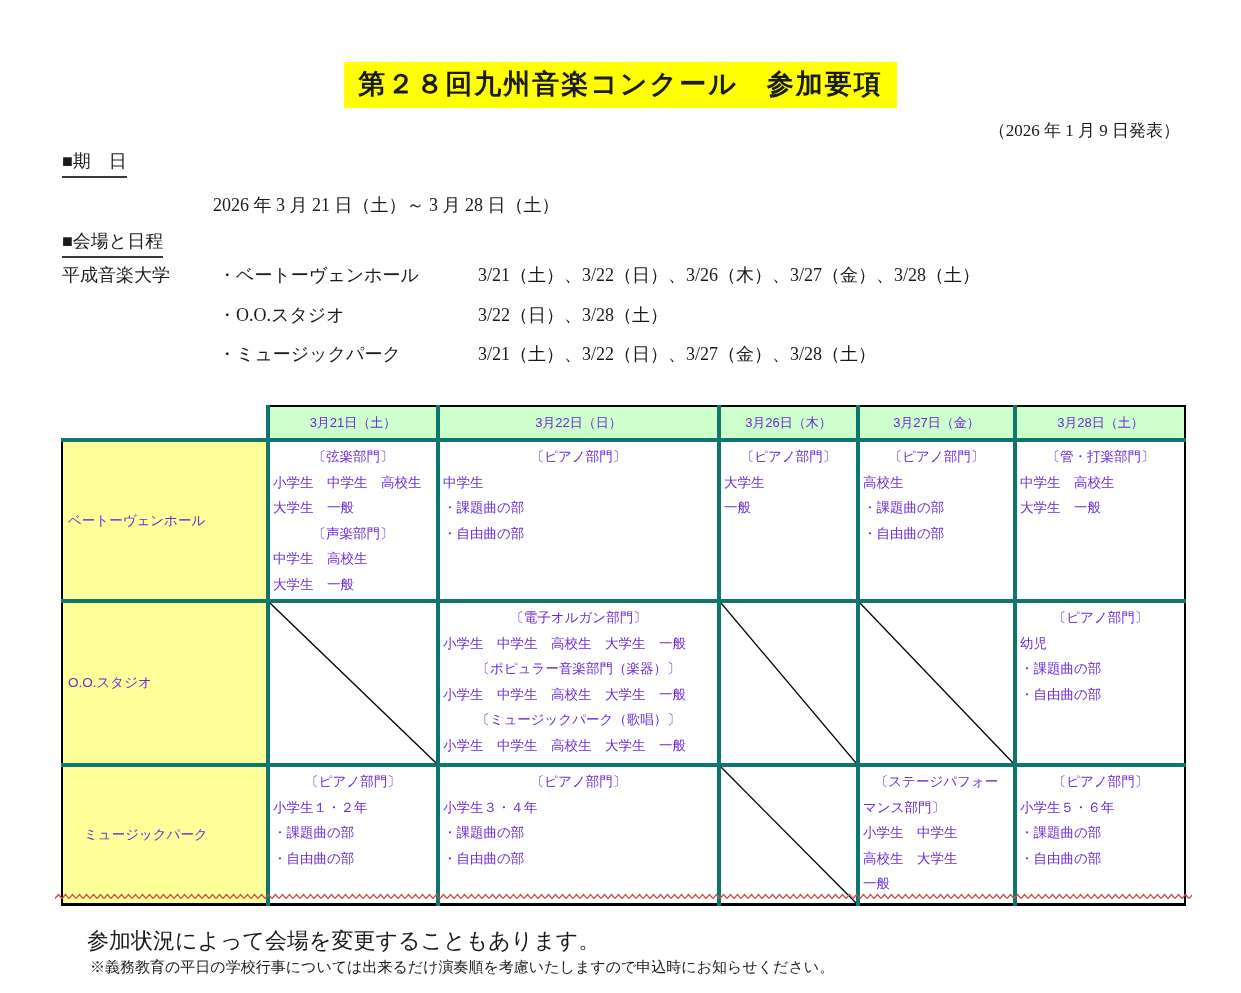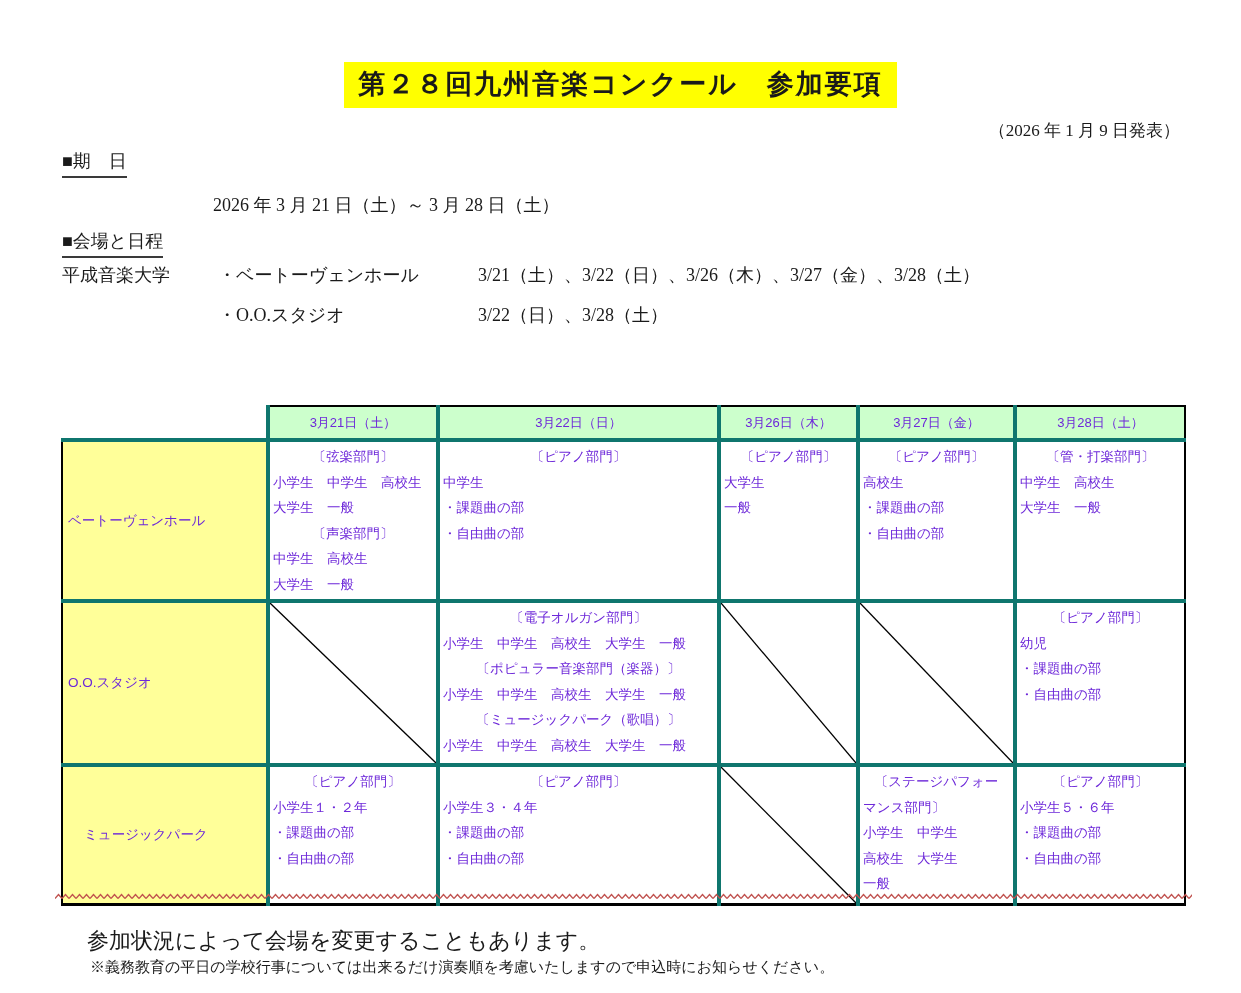--- a/index.html
+++ b/index.html
@@ -87,20 +87,21 @@
 <div class="abs period-value">2026 年 3 月 21 日（土）～ 3 月 28 日（土）</div>
 
 <div class="abs venue-sec-label">
   <span class="sec-label">■会場と日程</span>
 </div>
 
 <div class="abs university">平成音楽大学</div>
 <div class="abs venue-rows" id="venue-rows">
     <div class="vrow"><span class="vname">・ベートーヴェンホール</span><span class="vdates">3/21（土）、3/22（日）、3/26（木）、3/27（金）、3/28（土）</span></div>
     <div class="vrow"><span class="vname">・O.O.スタジオ</span><span class="vdates">3/22（日）、3/28（土）</span></div>
+    <div class="vrow"><span class="vname">・ミュージックパーク</span><span class="vdates">3/21（土）、3/22（日）、3/27（金）、3/28（土）</span></div>
   </div>
 
 <table class="sched" id="sched">
   <colgroup id="sched-cols">
       <col style="width: 206px;">
       <col style="width: 170px;">
       <col style="width: 281px;">
       <col style="width: 139px;">
       <col style="width: 157px;">
       <col style="width: 170px;">

